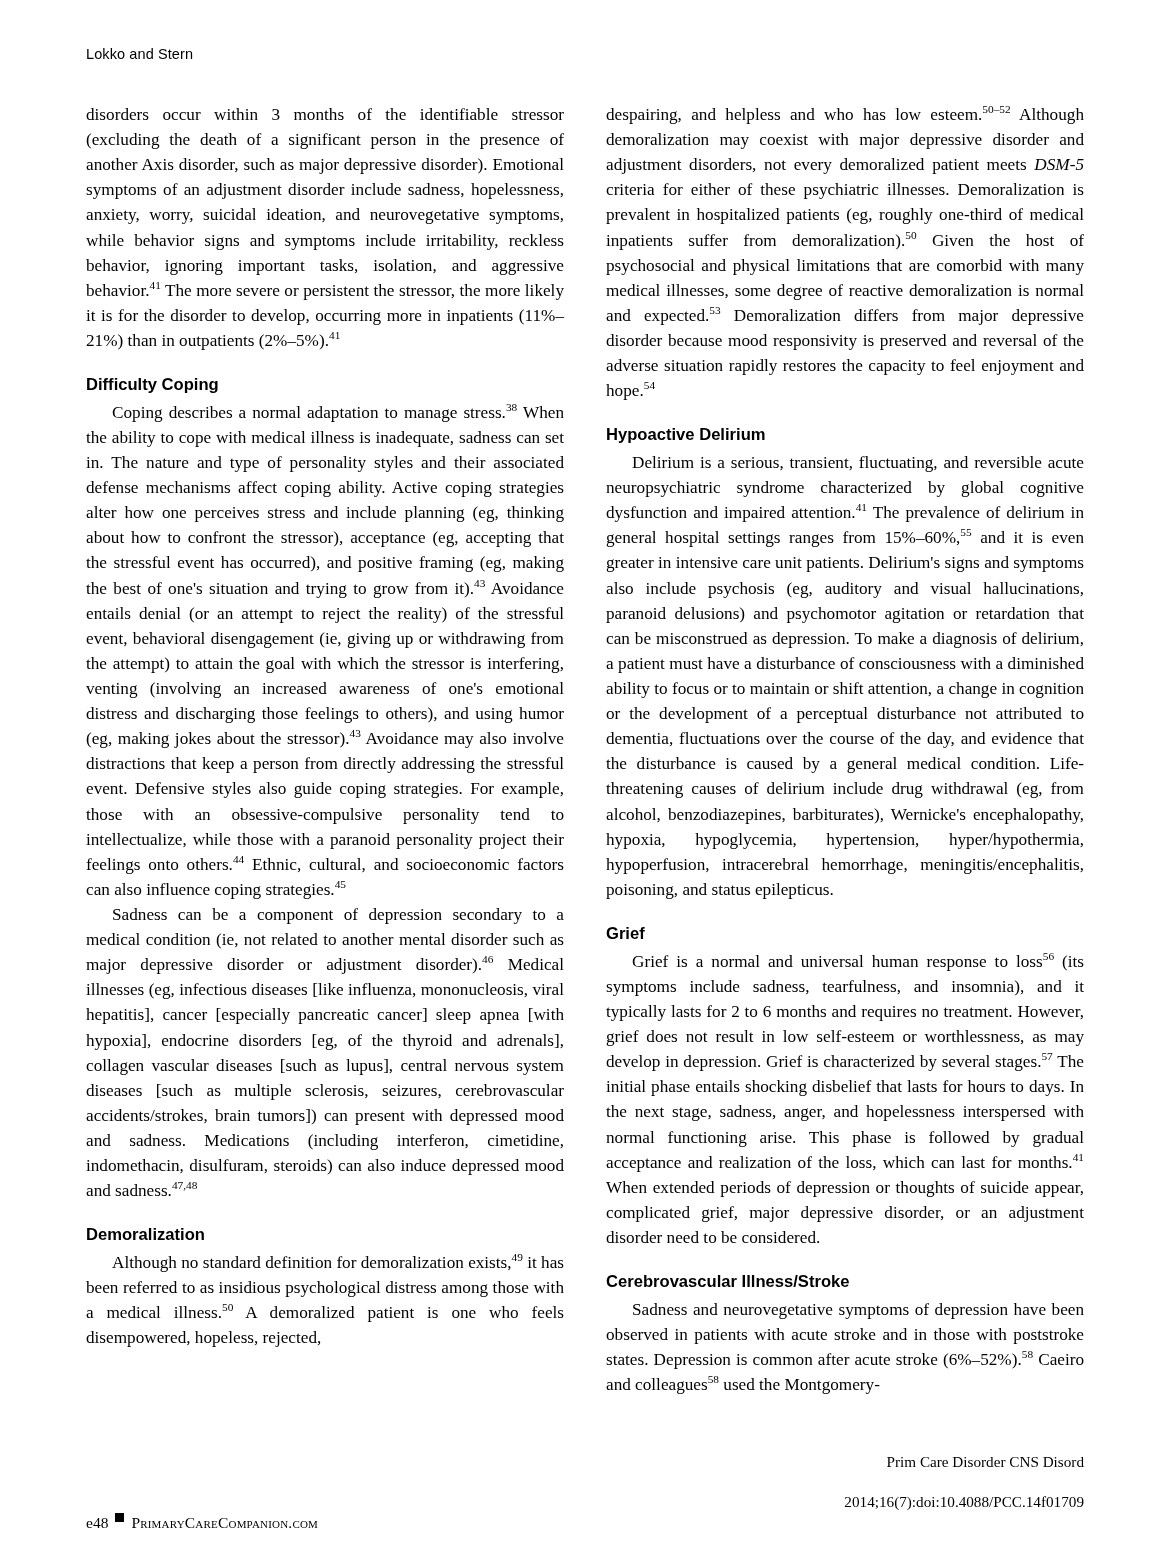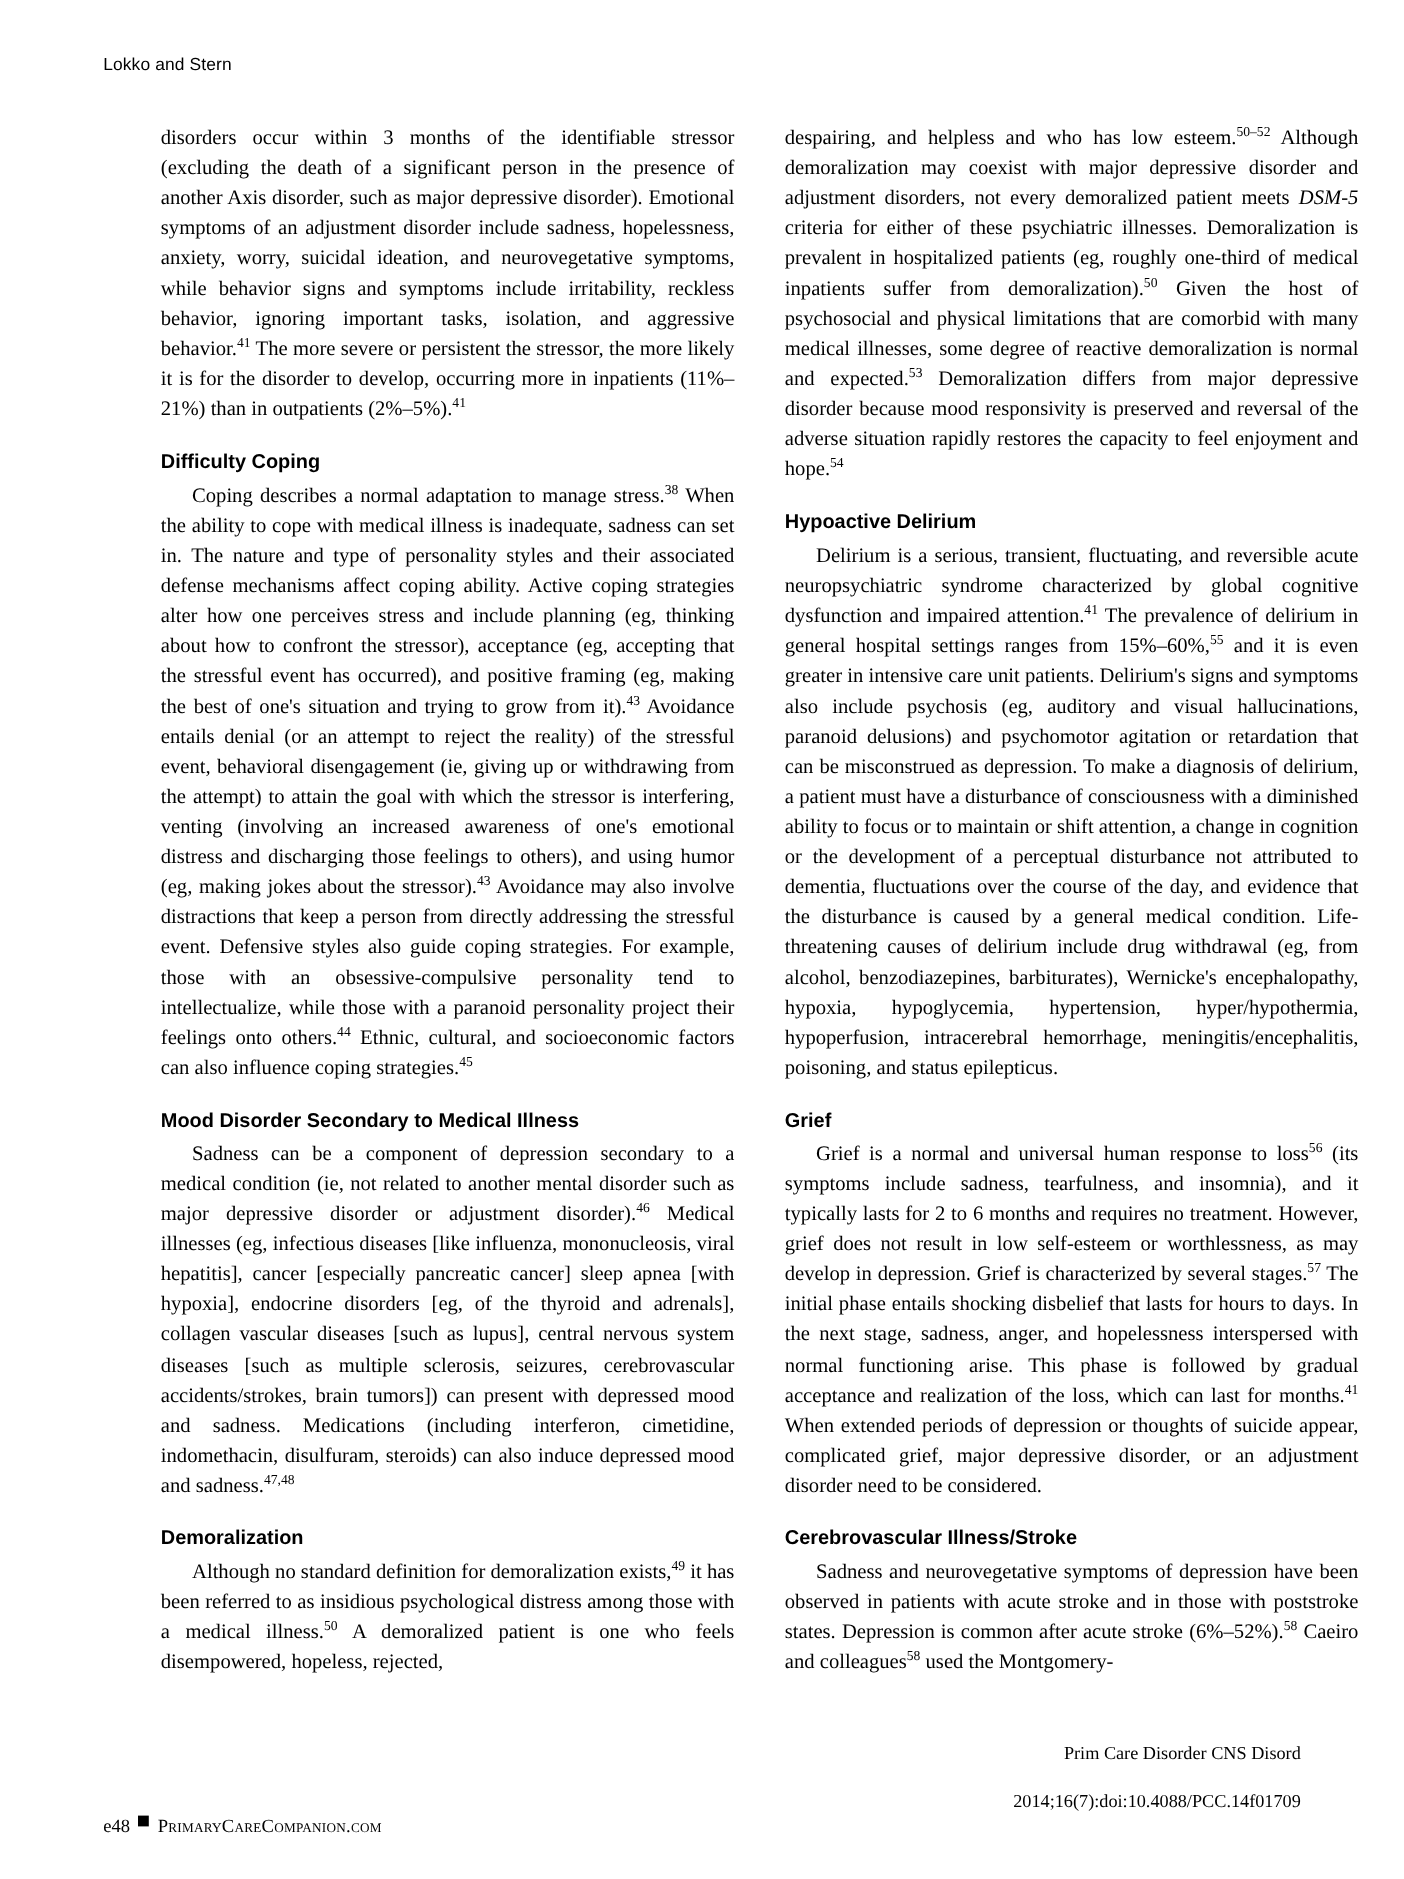--- a/index.html
+++ b/index.html
@@ -27,21 +27,20 @@
     font-family: "Liberation Sans", sans-serif;
     font-size: 14.5px;
     letter-spacing: 0.1px;
     color: #000;
     margin-bottom: 40px;
   }
   .columns {
     display: flex;
     gap: 42px;
     align-items: flex-start;
-    margin-left: 48px;
   }
   .col {
     width: 478px;
     flex: 0 0 478px;
   }
   p.body {
     margin: 0 0 0 0;
     font-size: 17.2px;
     line-height: 1.46;
     text-align: justify;
@@ -113,21 +112,20 @@
 
   <div class="columns">
 
     <div class="col">
 
       <p class="body">disorders occur within 3 months of the identifiable stressor (excluding the death of a significant person in the presence of another Axis disorder, such as major depressive disorder). Emotional symptoms of an adjustment disorder include sadness, hopelessness, anxiety, worry, suicidal ideation, and neurovegetative symptoms, while behavior signs and symptoms include irritability, reckless behavior, ignoring important tasks, isolation, and aggressive behavior.<sup>41</sup> The more severe or persistent the stressor, the more likely it is for the disorder to develop, occurring more in inpatients (11%–21%) than in outpatients (2%–5%).<sup>41</sup></p>
 
       <h2 class="section">Difficulty Coping</h2>
       <p class="body indent">Coping describes a normal adaptation to manage stress.<sup>38</sup> When the ability to cope with medical illness is inadequate, sadness can set in. The nature and type of personality styles and their associated defense mechanisms affect coping ability. Active coping strategies alter how one perceives stress and include planning (eg, thinking about how to confront the stressor), acceptance (eg, accepting that the stressful event has occurred), and positive framing (eg, making the best of one's situation and trying to grow from it).<sup>43</sup> Avoidance entails denial (or an attempt to reject the reality) of the stressful event, behavioral disengagement (ie, giving up or withdrawing from the attempt) to attain the goal with which the stressor is interfering, venting (involving an increased awareness of one's emotional distress and discharging those feelings to others), and using humor (eg, making jokes about the stressor).<sup>43</sup> Avoidance may also involve distractions that keep a person from directly addressing the stressful event. Defensive styles also guide coping strategies. For example, those with an obsessive-compulsive personality tend to intellectualize, while those with a paranoid personality project their feelings onto others.<sup>44</sup> Ethnic, cultural, and socioeconomic factors can also influence coping strategies.<sup>45</sup></p>
 
-      <h2 class="section">Mood Disorder Secondary to Medical Illness</h2>
       <p class="body indent">Sadness can be a component of depression secondary to a medical condition (ie, not related to another mental disorder such as major depressive disorder or adjustment disorder).<sup>46</sup> Medical illnesses (eg, infectious diseases [like influenza, mononucleosis, viral hepatitis], cancer [especially pancreatic cancer] sleep apnea [with hypoxia], endocrine disorders [eg, of the thyroid and adrenals], collagen vascular diseases [such as lupus], central nervous system diseases [such as multiple sclerosis, seizures, cerebrovascular accidents/strokes, brain tumors]) can present with depressed mood and sadness. Medications (including interferon, cimetidine, indomethacin, disulfuram, steroids) can also induce depressed mood and sadness.<sup>47,48</sup></p>
 
       <h2 class="section">Demoralization</h2>
       <p class="body indent">Although no standard definition for demoralization exists,<sup>49</sup> it has been referred to as insidious psychological distress among those with a medical illness.<sup>50</sup> A demoralized patient is one who feels disempowered, hopeless, rejected,</p>
 
     </div>
 
     <div class="col">
 
       <p class="body">despairing, and helpless and who has low esteem.<sup>50–52</sup> Although demoralization may coexist with major depressive disorder and adjustment disorders, not every demoralized patient meets <em>DSM-5</em> criteria for either of these psychiatric illnesses. Demoralization is prevalent in hospitalized patients (eg, roughly one-third of medical inpatients suffer from demoralization).<sup>50</sup> Given the host of psychosocial and physical limitations that are comorbid with many medical illnesses, some degree of reactive demoralization is normal and expected.<sup>53</sup> Demoralization differs from major depressive disorder because mood responsivity is preserved and reversal of the adverse situation rapidly restores the capacity to feel enjoyment and hope.<sup>54</sup></p>

